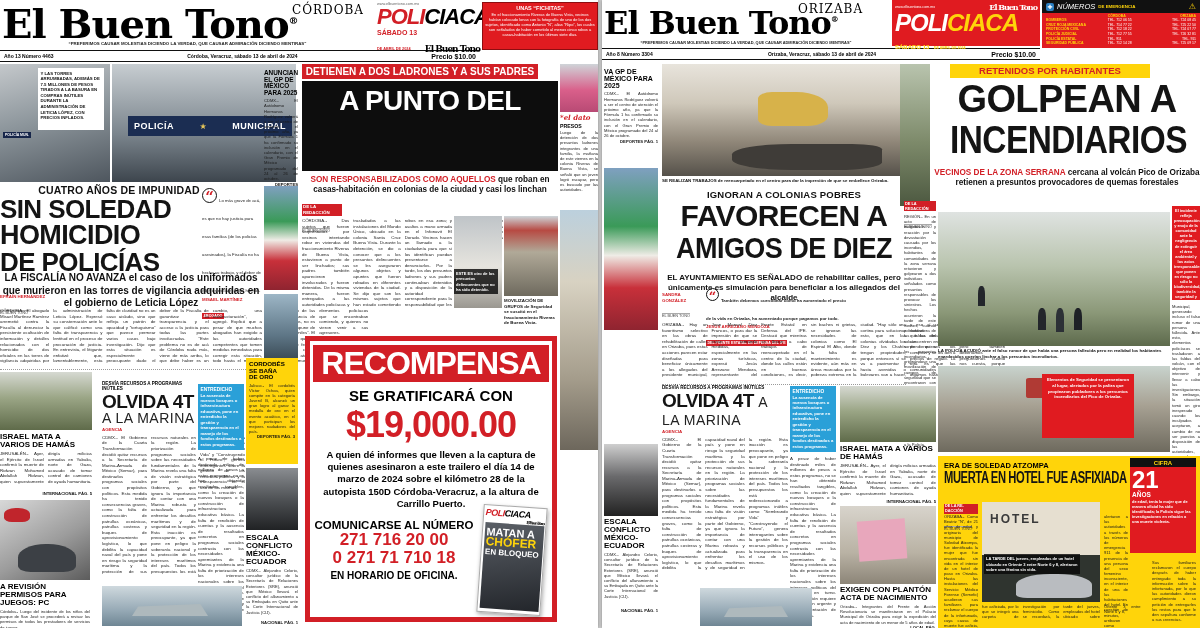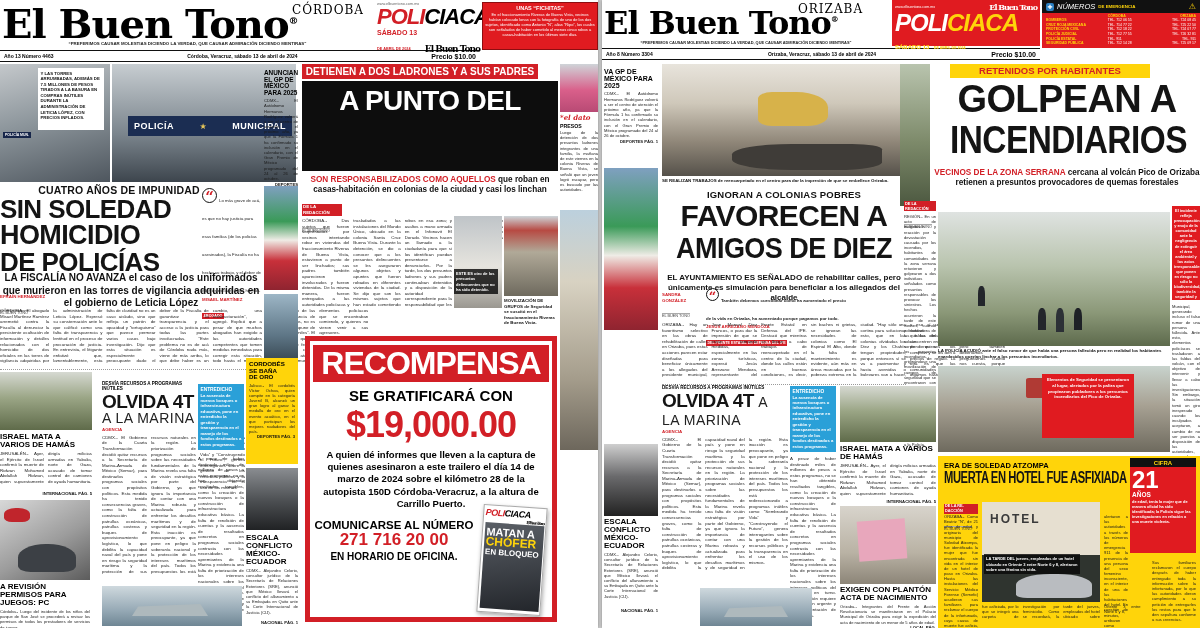--- a/index.html
+++ b/index.html
@@ -130,20 +130,21 @@
   <div class="ph" style="left:560px;top:210px;width:38px;height:240px;background:linear-gradient(180deg,#bcd0dd 0%,#d8d2c2 30%,#a59d8c 70%,#6d675c 100%)"></div>
 
   <div class="abs" style="left:305px;top:336px;width:252px;height:286px;border:5px solid #d21f26;background:#fff">
     <div style="background:#d21f26;color:#fff;font-weight:900;font-size:32px;text-align:center;letter-spacing:-1px;line-height:1.15;margin:4px 3px 0">RECOMPENSA</div>
     <div style="font-weight:900;font-size:15px;text-align:center;margin-top:5px">SE GRATIFICARÁ CON</div>
     <div class="red" style="font-weight:900;font-size:36px;text-align:center;letter-spacing:-1px">$19,000.00</div>
     <div style="font-weight:bold;font-size:9.5px;line-height:1.3;text-align:center;padding:3px 8px 0">A quien dé informes que lleven a la captura de quienes asesinaron a este trailero el día 14 de marzo de 2024 sobre el kilómetro 28 de la autopista 150D Córdoba-Veracruz, a la altura de Carrillo Puerto.</div>
     <div style="width:168px;text-align:center;margin-top:8px">
       <div style="font-weight:900;font-size:11.5px">COMUNICARSE AL NÚMERO</div>
       <div class="red" style="font-weight:900;font-size:17px;line-height:1.1">271 716 20 00</div>
+      <div class="red" style="font-weight:900;font-size:17px;line-height:1.1">0 271 71 710 18</div>
       <div style="font-weight:900;font-size:10px;margin-top:2px">EN HORARIO DE OFICINA.</div>
     </div>
     <div class="abs" style="left:170px;top:165px;width:64px;height:108px;transform:rotate(4deg);background:#fff;border:1px solid #aaa;box-shadow:1px 2px 4px rgba(0,0,0,.35);padding:1.5px">
       <div style="font-weight:900;font-style:italic;font-size:9px;letter-spacing:-.5px"><span class="red">POLI</span><span>CIACA</span></div>
       <div class="bl" style="font-size:4px;text-align:right">El Buen Tono</div>
       <div style="height:86px;background:linear-gradient(170deg,#5a5f66,#23262b);padding:4px 2px 0;position:relative">
         <div style="color:#fff;font-weight:900;font-size:11px;line-height:.95">MATAN A</div>
         <div style="color:#ffd40a;font-weight:900;font-size:12px;line-height:.95">CHÓFER</div>
         <div style="color:#fff;font-weight:900;font-size:8px">EN BLOQUEO</div>
       </div>

